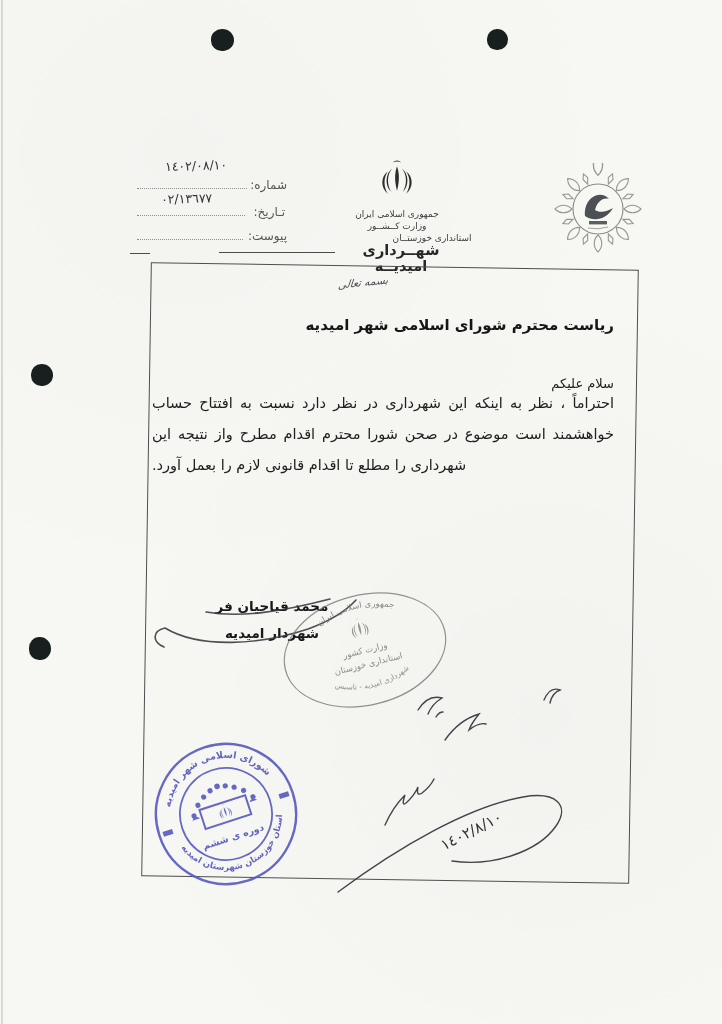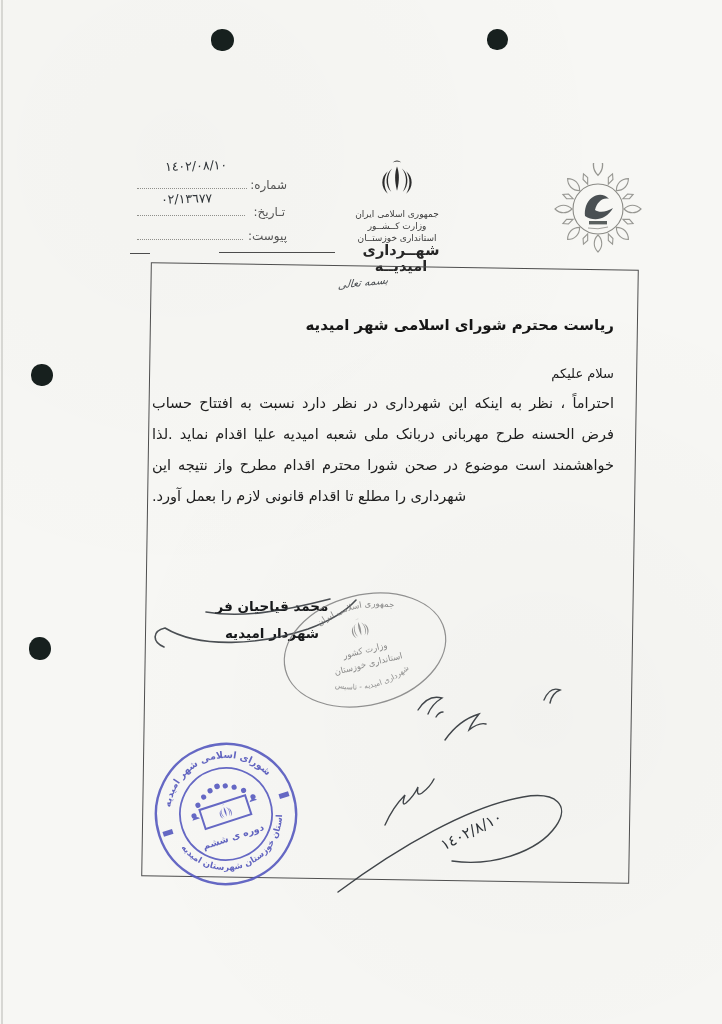--- a/index.html
+++ b/index.html
@@ -70,21 +70,21 @@
           <path d="M 5 -14 C 12 -9 13 4 6 10 C 10.5 3 10.5 -8 5 -14 Z"></path>
           <path d="M -9.5 -11 C -17 -5 -17 6 -9.5 12 C -14 5 -14 -4 -9.5 -11 Z"></path>
           <path d="M 9.5 -11 C 17 -5 17 6 9.5 12 C 14 5 14 -4 9.5 -11 Z"></path>
           <path d="M -4.5 -20 Q 0 -24.5 4.5 -20 Q 0 -22.5 -4.5 -20 Z"></path>
         </g>
       </defs>
       <use href="#emblem" fill="#2c2c2c" transform="scale(1.05)"></use>
     </svg>
     <div class="org-line rtl" style="width:90px;margin-top:2px;">جمهوری اسلامی ایران</div>
     <div class="org-line rtl" style="width:90px;">وزارت کــشــور</div>
-    <div class="org-line rtl" style="width:90px;">استانداری خوزستــان</div>
+    <div class="org-line rtl" style="width:90px;margin-left:35px;">استانداری خوزستــان</div>
   </div>
 
   <svg class="abs" style="left:552px;top:163px;" width="92" height="92" viewBox="-46 -46 92 92">
     <g stroke="#979792" stroke-width="1.1" fill="none">
       <path transform="rotate(0)   translate(0,-2) scale(1.22)" d="M 0 -26 C 5 -31 5 -38 0 -43 C -5 -38 -5 -31 0 -26 Z"></path>
       <path transform="rotate(45)" d="M 0 -26 C 5 -31 5 -38 0 -43 C -5 -38 -5 -31 0 -26 Z"></path>
       <path transform="rotate(90)" d="M 0 -26 C 5 -31 5 -38 0 -43 C -5 -38 -5 -31 0 -26 Z"></path>
       <path transform="rotate(135)" d="M 0 -26 C 5 -31 5 -38 0 -43 C -5 -38 -5 -31 0 -26 Z"></path>
       <path transform="rotate(180)" d="M 0 -26 C 5 -31 5 -38 0 -43 C -5 -38 -5 -31 0 -26 Z"></path>
       <path transform="rotate(225)" d="M 0 -26 C 5 -31 5 -38 0 -43 C -5 -38 -5 -31 0 -26 Z"></path>
@@ -107,25 +107,24 @@
 
   <div class="abs rule" style="left:130px;top:253px;width:20px;"></div>
   <div class="abs rule" style="left:219px;top:252px;width:116px;"></div>
   <div class="abs dept-title rtl" style="left:336px;top:242px;width:130px;text-align:center;">شهــرداری امیدیــه</div>
 
   <div class="abs frame" style="left:146px;top:266px;width:486px;height:612px;"></div>
 
   <div class="abs basmala rtl" style="left:338px;top:276px;">بسمه تعالی</div>
 
   <div class="abs addressee rtl" style="right:108px;top:316px;">ریاست محترم شورای اسلامی شهر امیدیه</div>
-  <div class="abs salutation rtl" style="right:108px;top:366px;text-align:center;">سلام علیکم</div>
+  <div class="abs salutation rtl" style="right:108px;top:376px;text-align:center;">سلام علیکم</div>
 
   <div class="abs rtl" style="left:152px;right:108px;top:388px;">
     <div class="body-line">احتراماً ، نظر به اینکه این شهرداری در نظر دارد نسبت به افتتاح حساب</div>
-    <div class="body-line">فرض الحسنه طرح مهربانی دربانک ملی شعبه امیدیه علیا اقدام نماید .لذا</div>
     <div class="body-line">خواهشمند است موضوع در صحن شورا محترم اقدام مطرح واز نتیجه این</div>
     <div class="body-line last">شهرداری را مطلع تا اقدام قانونی لازم را بعمل آورد.</div>
   </div>
 
   <div class="abs sig-name rtl" style="left:197px;top:598px;width:150px;text-align:center;">محمد قیاحیان فر</div>
   <div class="abs sig-title rtl" style="left:203px;top:625px;width:138px;text-align:center;">شهردار امیدیه</div>
 
   <svg class="abs" style="left:140px;top:585px;" width="230" height="80" viewBox="0 0 230 80">
     <g stroke="#383d42" stroke-width="1.6" fill="none" stroke-linecap="round" opacity=".9">
       <path d="M 24 62 C 12 57 12 46 25 43 C 60 64 120 60 168 44 C 190 36 206 26 216 15"></path>

